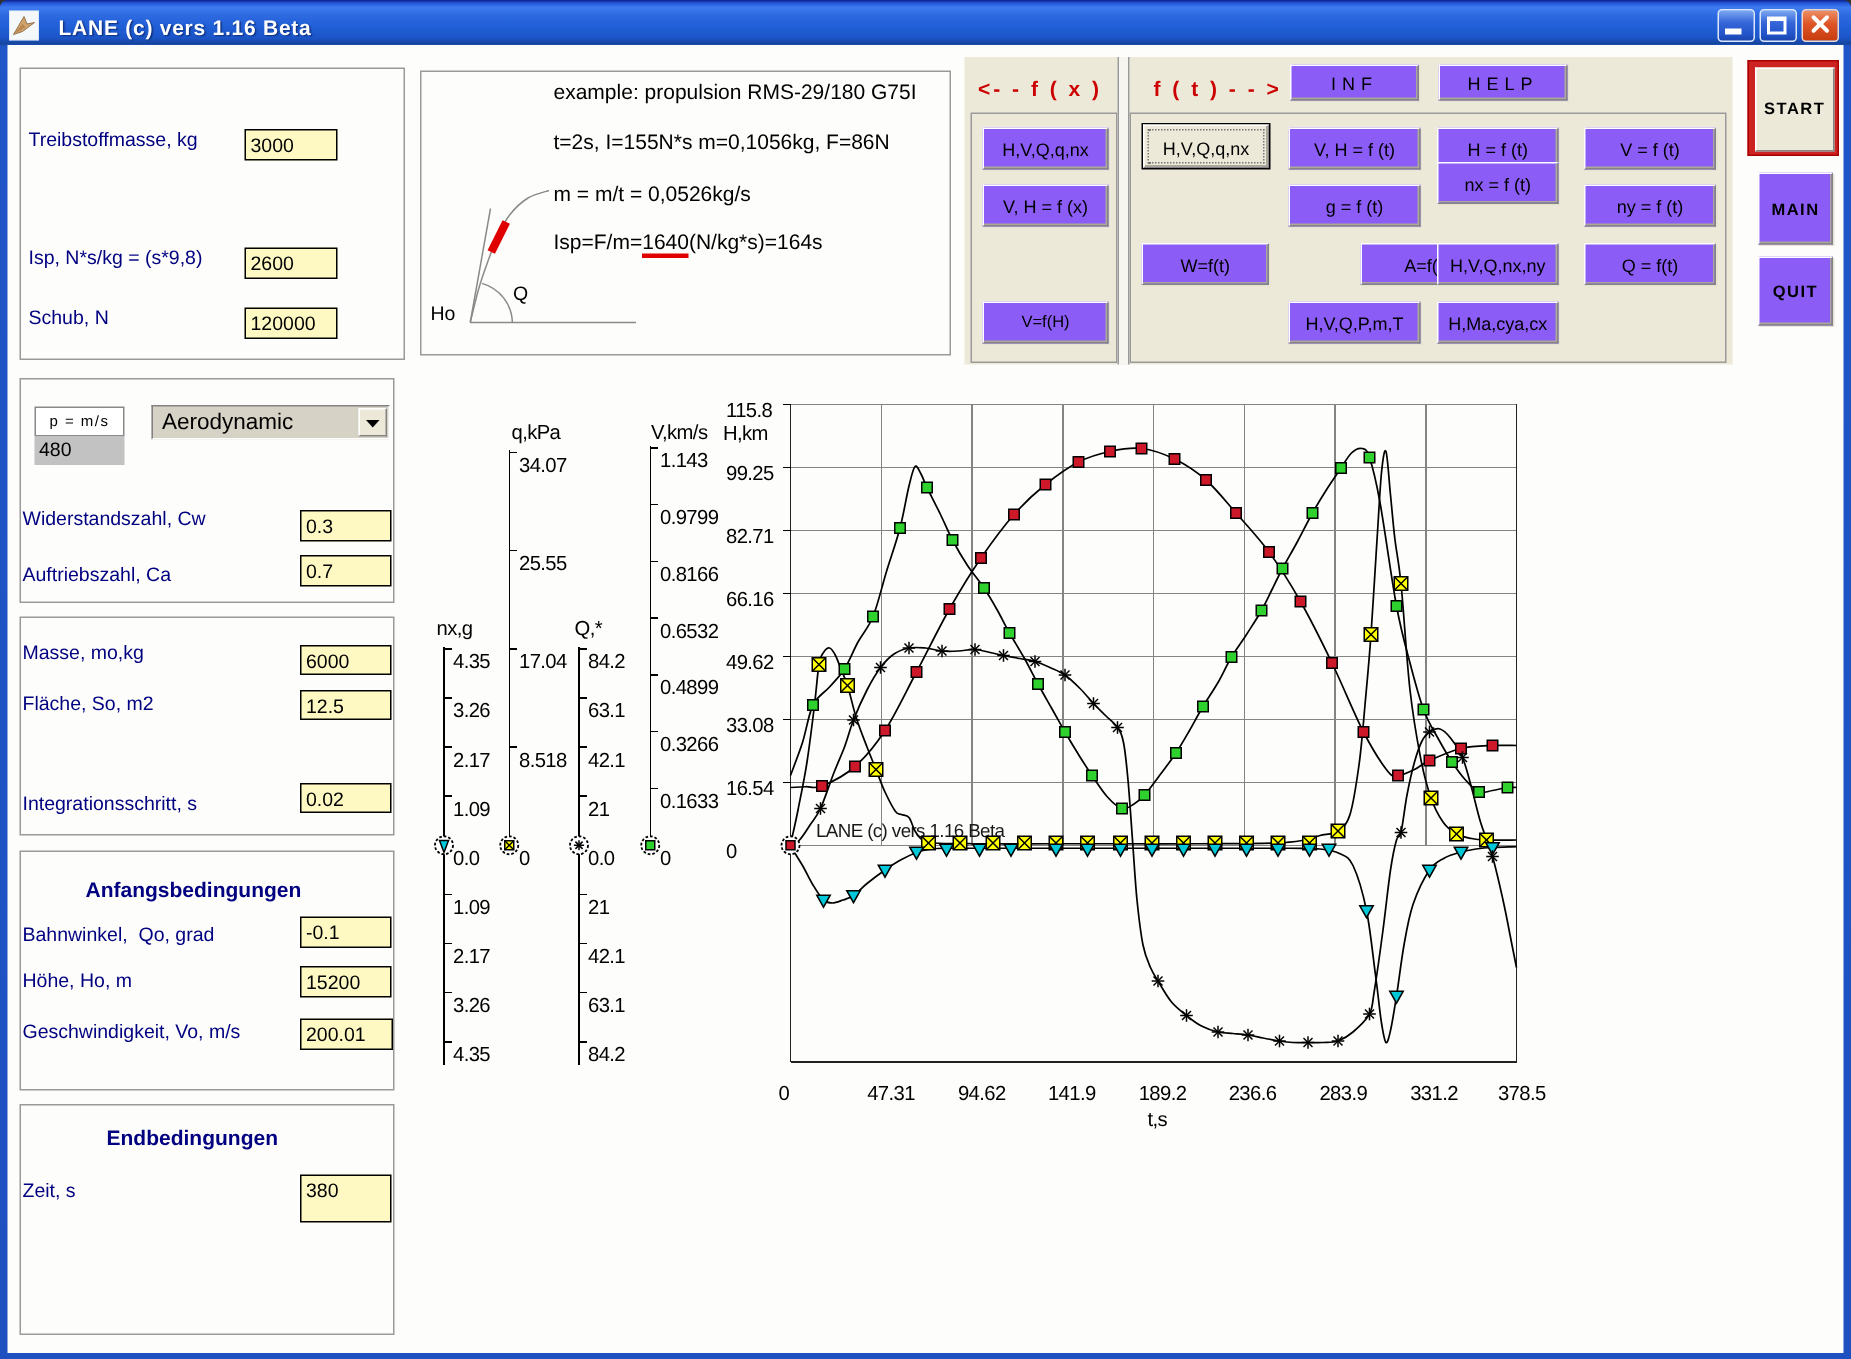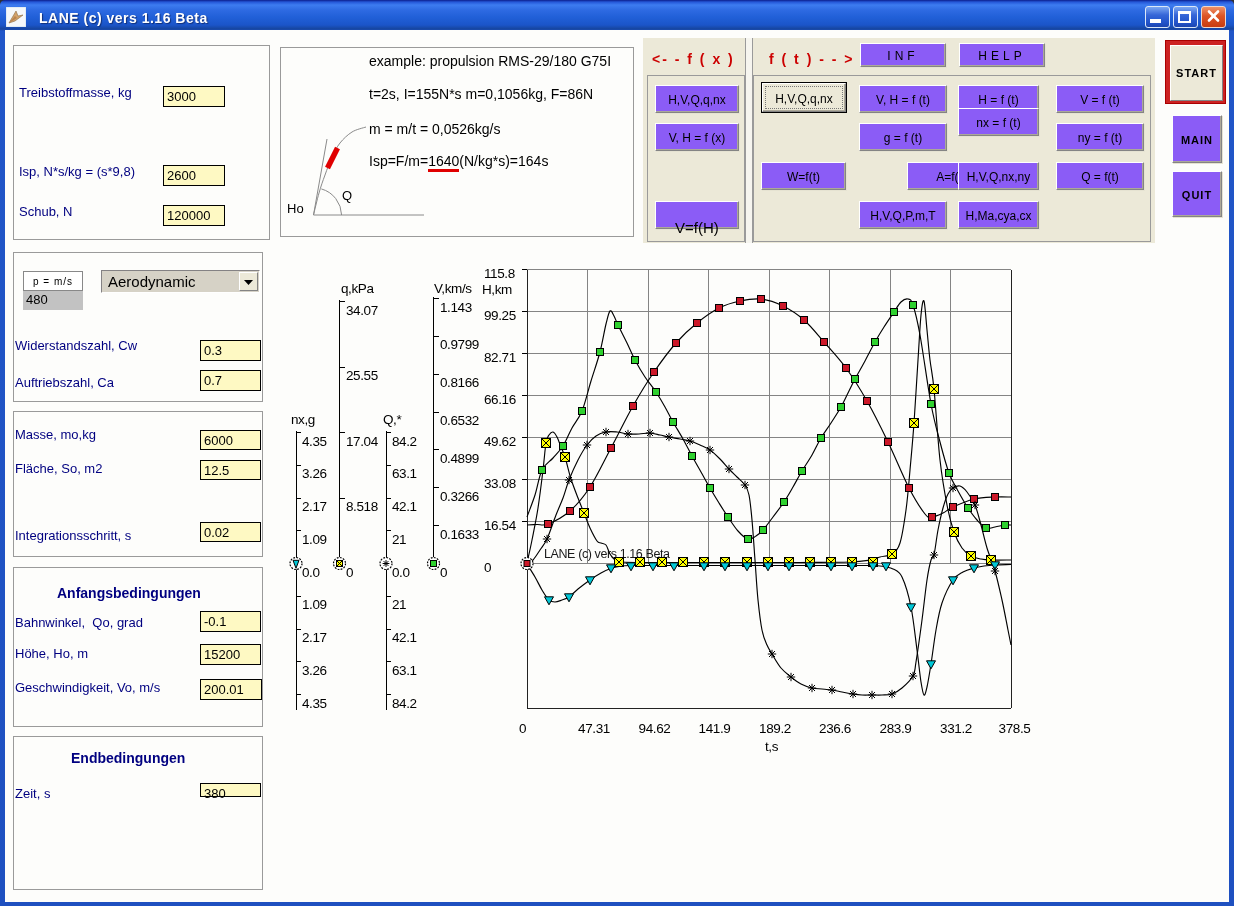--- a/index.html
+++ b/index.html
@@ -65,38 +65,38 @@
 <div class="inp" style="left:195px;top:492px;width:61px;height:20px">0.02</div>
 <div class="bold-nav" style="left:52px;top:555px">Anfangsbedingungen</div>
 <div class="nl" style="left:10px;top:585px">Bahnwinkel,&nbsp; Qo, grad</div>
 <div class="inp" style="left:195px;top:581px;width:61px;height:21px">-0.1</div>
 <div class="nl" style="left:10px;top:616px">Höhe, Ho, m</div>
 <div class="inp" style="left:195px;top:614px;width:61px;height:21px">15200</div>
 <div class="nl" style="left:10px;top:650px">Geschwindigkeit, Vo, m/s</div>
 <div class="inp" style="left:195px;top:649px;width:62px;height:21px">200.01</div>
 <div class="bold-nav" style="left:66px;top:720px">Endbedingungen</div>
 <div class="nl" style="left:10px;top:756px">Zeit, s</div>
-<div class="inp" style="left:195px;top:753px;width:61px;height:14px">380</div>
+<div class="inp" style="left:195px;top:753px;width:61px;height:32px">380</div>
 <div class="blk" style="left:364px;top:23px">example: propulsion RMS-29/180 G75I</div>
 <div class="blk" style="left:364px;top:56px">t=2s, I=155N*s m=0,1056kg, F=86N</div>
 <div class="blk" style="left:364px;top:91px">m = m/t = 0,0526kg/s</div>
 <div class="blk" style="left:364px;top:123px">Isp=F/m=<span style="display:inline-block;border-bottom:3px solid #e00000">1640</span>(N/kg*s)=164s</div>
 <div class="blk" style="left:282px;top:171px;font-size:13px">Ho</div>
 <div class="blk" style="left:337px;top:158px;font-size:13px">Q</div>
 <div style="position:absolute;left:638px;top:8px;width:512px;height:205px;background:#ece9d8"></div>
 <div style="position:absolute;left:642px;top:45px;width:98px;height:167px;border:1px solid #9a9a9a"></div>
 <div style="position:absolute;left:748px;top:45px;width:398px;height:167px;border:1px solid #9a9a9a"></div>
 <div style="position:absolute;left:740px;top:8px;width:8px;height:205px;background:#f6f5ef;border-left:1px solid #9a9a9a;border-right:1px solid #9a9a9a"></div>
 <div class="rl" style="left:647px;top:21px">&lt;- - f ( x )</div>
 <div class="rl" style="left:764px;top:21px">f ( t ) - - &gt;</div>
 <div class="btn3" style="left:855px;top:13px;width:86px;height:24px;padding-top:5px;font-size:12px;letter-spacing:4px">INF</div>
 <div class="btn3" style="left:954px;top:13px;width:86px;height:24px;padding-top:5px;font-size:12px;letter-spacing:4px">HELP</div>
 <div class="btn3" style="left:650px;top:55px;width:84px;height:28px;padding-top:7px;font-size:12px">H,V,Q,q,nx</div>
 <div class="btn3" style="left:650px;top:93px;width:84px;height:28px;padding-top:7px;font-size:12px">V, H = f (x)</div>
-<div class="btn3" style="left:650px;top:171px;width:84px;height:28px;padding-top:17px;font-size:15px">V=f(H)</div>
+<div class="btn3" style="left:650px;top:171px;width:84px;height:28px;padding-top:7px;font-size:11px">V=f(H)</div>
 <div style="position:absolute;left:756px;top:52px;width:86px;height:31px;border:1px solid #000;background:#ece9d8;">
         <div style="position:absolute;left:0;top:0;right:0;bottom:0;border:1px solid;border-color:#fff #848484 #848484 #fff;box-shadow:inset -1px -1px 0 #aca899"></div>
         <div style="position:absolute;left:3px;top:3px;right:3px;bottom:3px;border:1px dotted #777;font-size:12px;text-align:center;padding-top:5px">H,V,Q,q,nx</div>
       </div>
 <div class="btn3" style="left:756px;top:132px;width:85px;height:28px;padding-top:7px;font-size:12px">W=f(t)</div>
 <div class="btn3" style="left:854px;top:55px;width:88px;height:28px;padding-top:7px;font-size:12px">V, H = f (t)</div>
 <div class="btn3" style="left:854px;top:93px;width:88px;height:28px;padding-top:7px;font-size:12px">g = f (t)</div>
 <div class="btn3" style="left:902px;top:132px;width:88px;height:28px;padding-top:7px;font-size:12px">A=f(t)</div>
 <div class="btn3" style="left:854px;top:171px;width:88px;height:28px;padding-top:7px;font-size:12px">H,V,Q,P,m,T</div>
 <div class="btn3" style="left:953px;top:55px;width:81px;height:28px;padding-top:7px;font-size:12px">H = f (t)</div>

